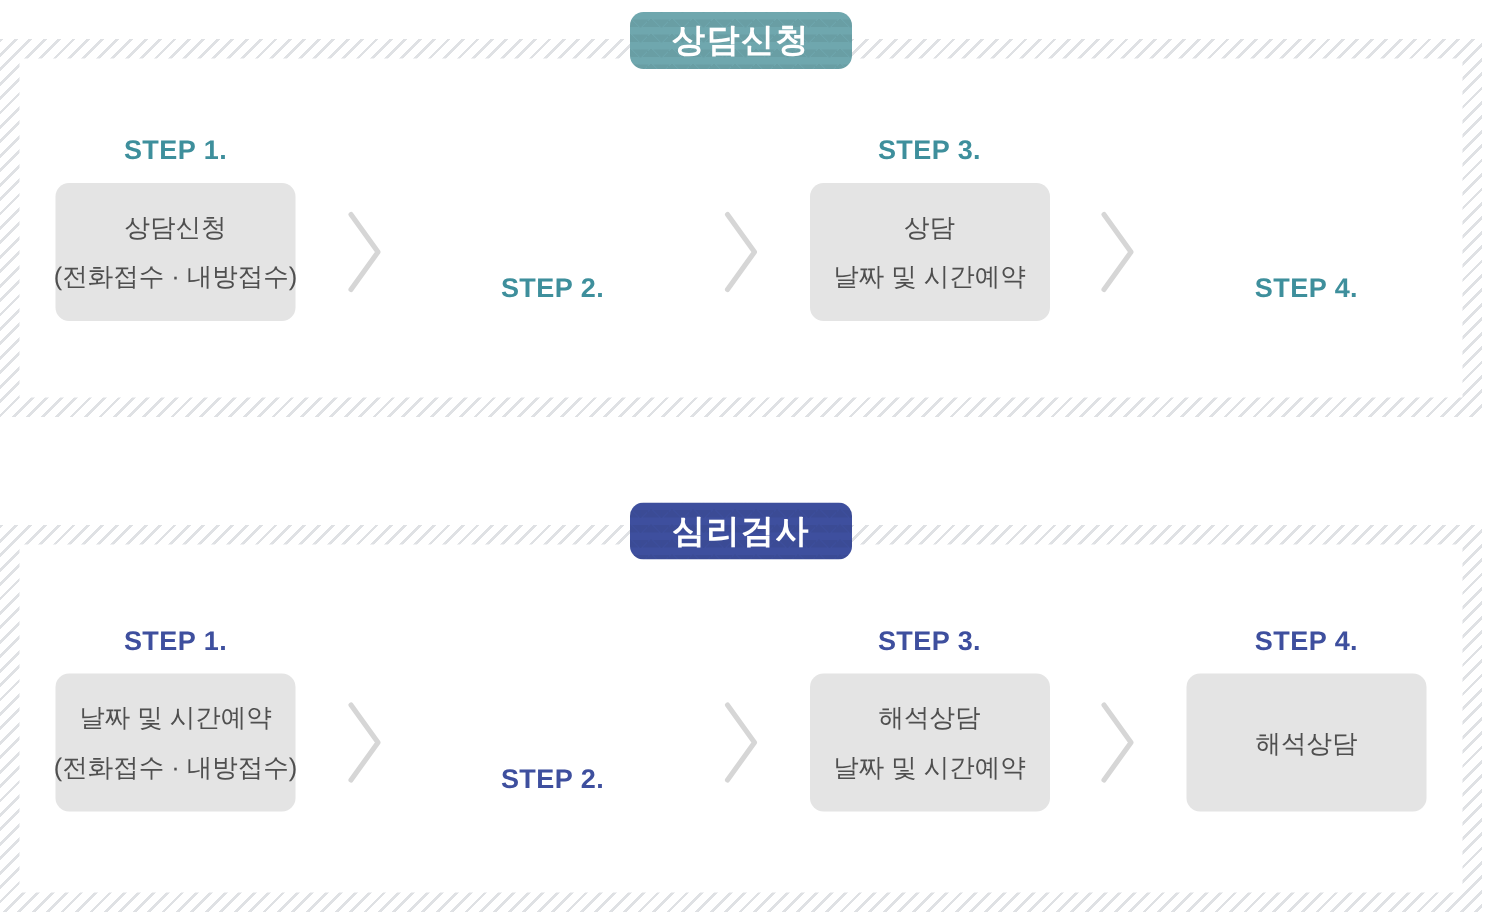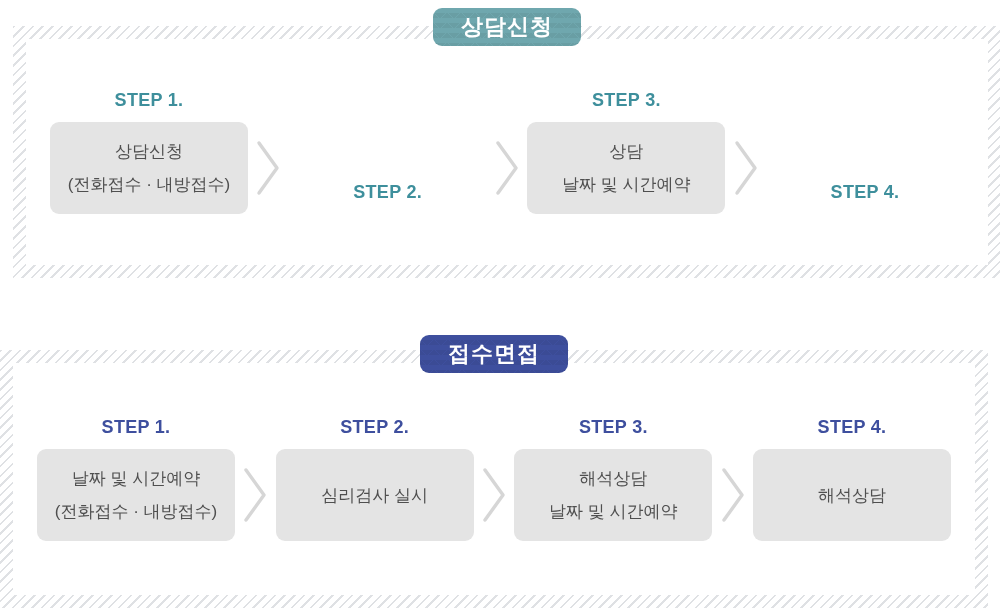--- a/index.html
+++ b/index.html
@@ -16,21 +16,21 @@
     position: relative;
     width: 988px;
     background: repeating-linear-gradient(
       135deg,
       var(--hatch, #dfe1e4) 0px,
       var(--hatch, #dfe1e4) 1.8px,
       #ffffff 1.8px,
       #ffffff 6.8px
     );
   }
-  .section-counseling { margin-top: 26px; height: 252px; margin-left: 13px; }
+  .section-counseling { margin-top: 26px; height: 252px; }
   .section-psych-test { margin-top: 72px;  height: 258px; }
 
   .panel {
     position: absolute;
     left: 13px; right: 13px; top: 13px; bottom: 13px;
     background: #ffffff;
     display: flex;
     align-items: center;
   }
 
@@ -65,21 +65,21 @@
 
   
   .flow-row {
     width: 100%;
     box-sizing: border-box;
     padding: 0 24px;
     display: flex;
     align-items: flex-end;
   }
   .step-col {
-    width: 198px;
+    width: 160px;
     display: flex;
     flex-direction: column;
     align-items: center;
   }
   .step-label {
     font-size: 18px;
     font-weight: bold;
     letter-spacing: 0.3px;
     margin-bottom: 11px;
     white-space: nowrap;
@@ -171,44 +171,40 @@
 
       <div class="step-col">
         <div class="step-label">STEP 4.</div>
       </div>
 
     </div>
   </div>
 </div>
 
 <div class="section section-psych-test">
-  <div class="badge">접수면접</div>
+  <div class="badge">심리검사</div>
   <div class="panel">
     <div class="flow-row">
 
       <div class="step-col">
         <div class="step-label">STEP 1.</div>
         <div class="step-box">
           <span class="step-line">날짜 및 시간예약</span>
           <span class="step-line">(전화접수 · 내방접수)</span>
         </div>
       </div>
 
       <div class="arrow-cell">
         <svg class="chevron" width="24" height="56" viewBox="0 0 24 56">
             <path d="M3 3 L21 28 L3 53"></path>
           </svg>
       </div>
 
       <div class="step-col">
         <div class="step-label">STEP 2.</div>
-        <div class="step-box">
-          <span class="step-line">심리검사 실시</span>
-          <span class="step-line"></span>
-        </div>
       </div>
 
       <div class="arrow-cell">
         <svg class="chevron" width="24" height="56" viewBox="0 0 24 56">
             <path d="M3 3 L21 28 L3 53"></path>
           </svg>
       </div>
 
       <div class="step-col">
         <div class="step-label">STEP 3.</div>

